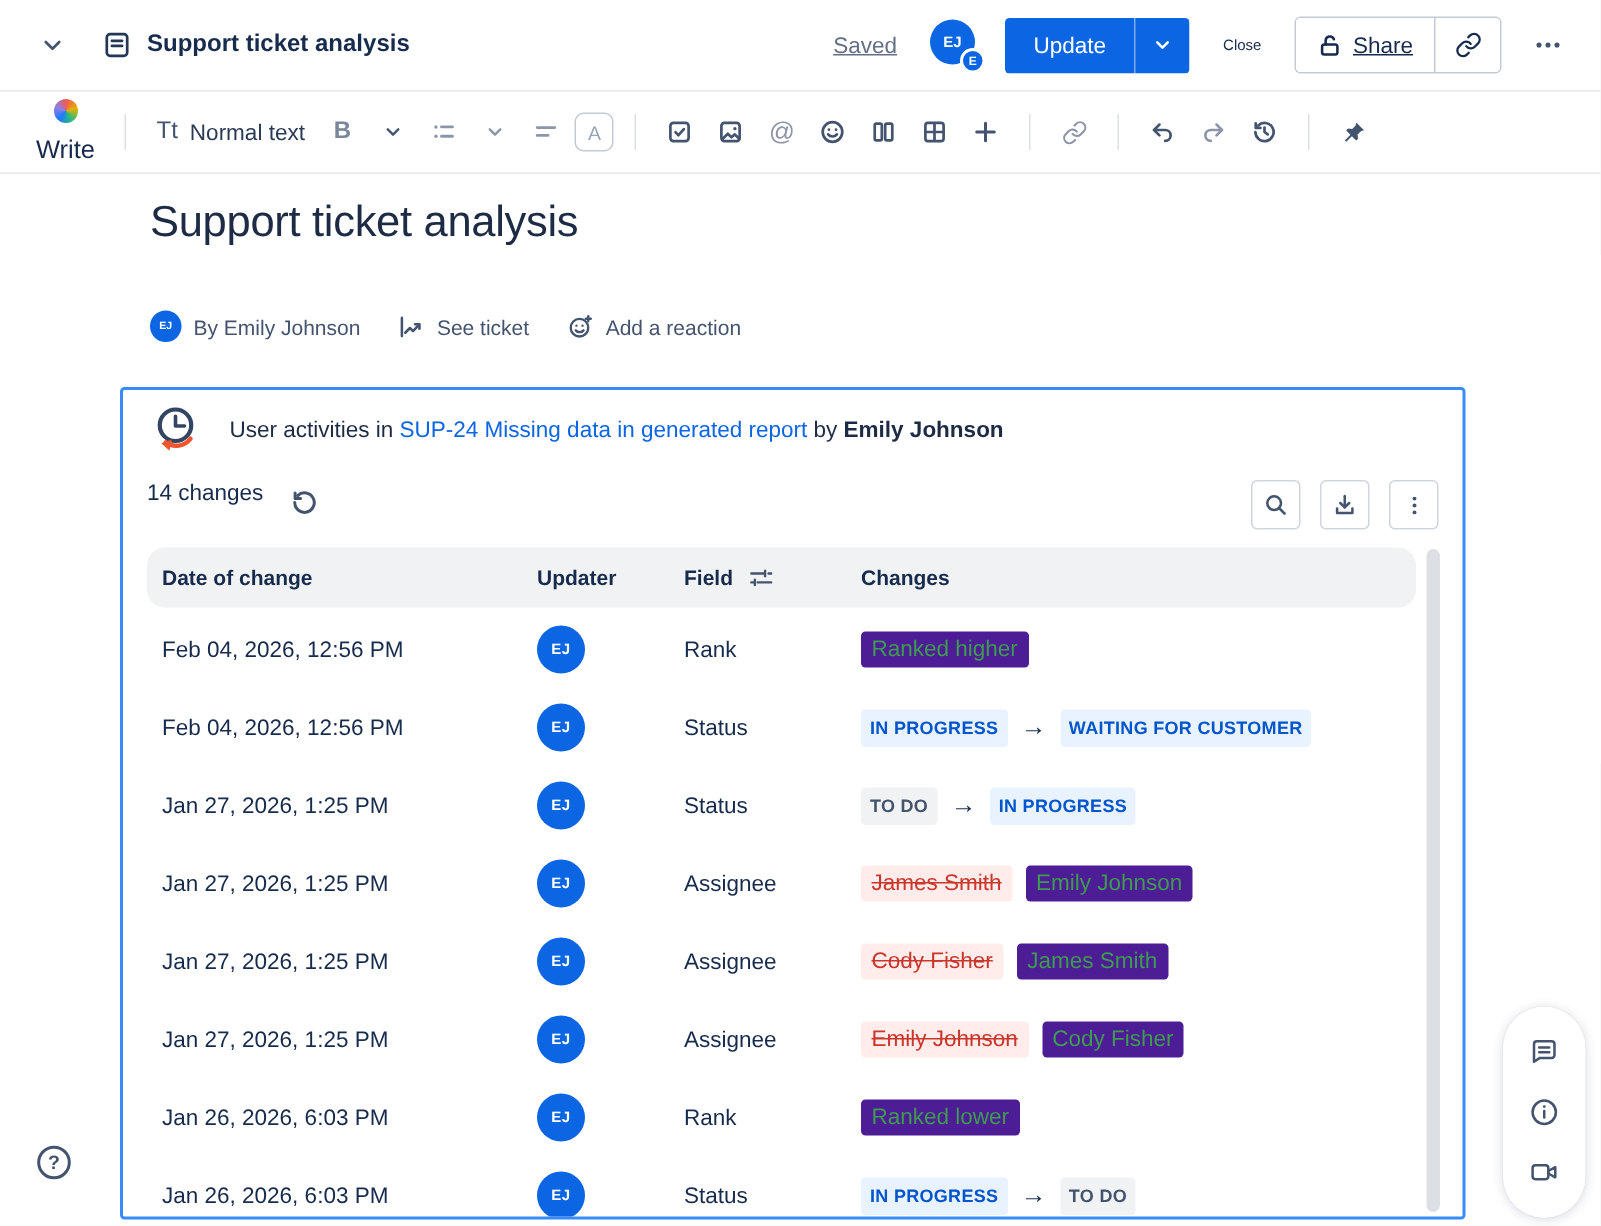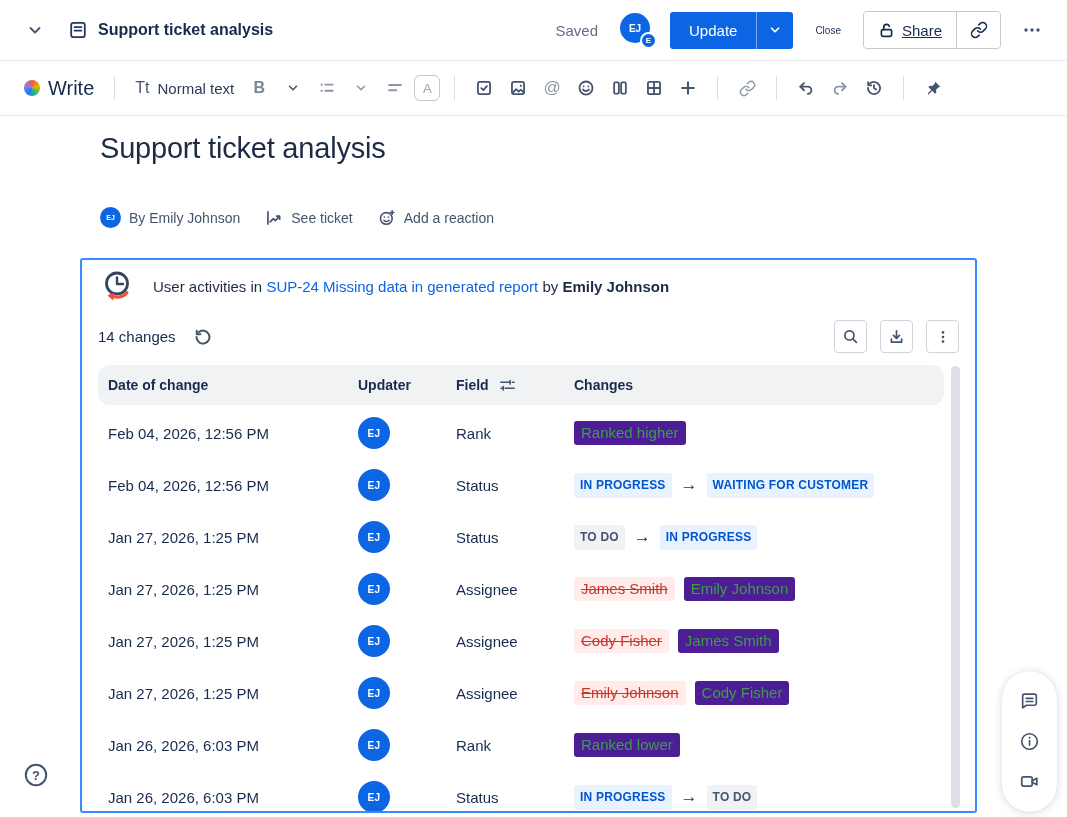--- a/index.html
+++ b/index.html
@@ -7,58 +7,58 @@
   body { font-family:"Liberation Sans", sans-serif; }
   .app { position:relative; width:1067px; height:817px; background:#fff; overflow:hidden; color:#172B4D; }
 
   
   .topbar { height:61px; border-bottom:1px solid #E4E6EA; display:flex; align-items:center; padding:0 20px; }
   .icon-btn { display:flex; align-items:center; justify-content:center; width:30px; height:30px; border-radius:3px; color:#44546F; background:none; border:none; cursor:pointer; flex:0 0 auto; }
   .muted { color:#8C96A8; }
   .doc-title { font-size:16px; font-weight:700; color:#172B4D; margin-left:10px; white-space:nowrap; }
   .topbar .doc-icon { margin-left:18px; color:#243757; }
   .spacer { flex:1; }
-  .saved { font-size:15px; color:#626F86; margin-right:22px; }
+  .saved { font-size:15px; color:#626F86; margin-right:22px;text-decoration:underline; }
   .avatar { border-radius:50%; background:#0C66E4; color:#fff; display:flex; align-items:center; justify-content:center; font-weight:700; }
   .top-avatar-wrap { position:relative; width:34px; height:34px; margin-right:16px; }
   .av30 { width:30px; height:30px; font-size:10px; }
   .av-badge { position:absolute; right:-3px; bottom:-2px; width:17px; height:17px; border-radius:50%; background:#0C66E4; color:#fff; font-size:8px; font-weight:700; display:flex; align-items:center; justify-content:center; border:2px solid #fff; }
   .update-split { display:flex; height:37px; border-radius:3px; overflow:hidden; }
   .update-main { background:#0C66E4; color:#fff; font-size:15px; font-weight:400; border:none; padding:0 19px; cursor:pointer; font-family:inherit; }
   .update-caret { background:#0C66E4; color:#fff; width:37px; border:none; border-left:1px solid rgba(255,255,255,.45); display:flex; align-items:center; justify-content:center; cursor:pointer; }
   .close-btn { background:none; border:none; font-family:inherit; font-size:10px; color:#172B4D; margin:0 22px; cursor:pointer; }
   .share-group { display:flex; align-items:stretch; height:38px; border:1px solid #C4CAD4; border-radius:4px; overflow:hidden;text-decoration:underline; }
   .share-btn { display:flex; align-items:center; gap:7px; padding:0 14px; background:#fff; border:none; font-family:inherit; font-size:15px; color:#172B4D; cursor:pointer; }
   .copylink-btn { width:44px; background:#fff; border:none; border-left:1px solid #C4CAD4; display:flex; align-items:center; justify-content:center; color:#172B4D; cursor:pointer; }
   .more-btn { margin-left:16px; }
 
   
   .toolbar { height:55px; border-bottom:1px solid #E4E6EA; display:flex; align-items:center; padding:0 18px; gap:4px; }
   .tb-divider { width:1px; height:24px; background:#DCDFE4; margin:0 10px; flex:0 0 auto; }
-  .write-btn { display:flex; align-items:center; gap:8px; background:none; border:none; font-family:inherit; font-size:20px; color:#172B4D; cursor:pointer; padding:4px 6px; }
+  .write-btn { display:flex; align-items:center; gap:8px; background:none; border:none; font-family:inherit; font-size:17px; color:#172B4D; cursor:pointer; padding:4px 6px;flex-direction:column; }
   .rovo-dot { width:16px; height:16px; border-radius:50%; background:conic-gradient(from 220deg,#1D7AFC,#8F7EE7,#F15B50,#E2B203,#2ABB7F,#1D7AFC); }
   .style-btn { display:flex; align-items:center; gap:8px; background:none; border:none; font-family:inherit; font-size:15px; color:#2B3A55; cursor:pointer; padding:4px 6px; }
   .tt { font-size:16px; color:#44546F; }
   .bold-b { font-size:16px; font-weight:700; color:#7A8699; }
   .a-box { width:26px; height:26px; border:1.5px solid #C3CAD4; border-radius:6px; display:flex; align-items:center; justify-content:center; font-size:13px; color:#9AA4B4; }
   .at-glyph { font-size:17px; font-weight:500; }
 
   
   .page-title { position:absolute; left:100px; top:132px; font-size:29px; font-weight:500; letter-spacing:-.2px; color:#1D2B45; }
   .byline { position:absolute; left:100px; top:207px; display:flex; align-items:center; gap:25px; font-size:14px; color:#44546F; }
   .by-group { display:flex; align-items:center; gap:8px; cursor:pointer; }
   .av21 { width:21px; height:21px; font-size:7px; }
 
   
   .widget { position:absolute; left:80px; top:258px; width:897px; height:555px; border:2px solid #388BFF; border-radius:3px; background:#fff; overflow:hidden; }
   .w-head { display:flex; align-items:center; padding:8px 16px 0 16px; gap:19px; }
   .w-title { font-size:15px; color:#1D2B45; }
   .w-title .lnk { color:#0C66E4; cursor:pointer; }
   .w-title .author { font-weight:700; }
-  .w-toolbar { display:flex; align-items:center; margin-top:16px; padding:0 16px; height:33px; }
+  .w-toolbar { display:flex; align-items:flex-start; margin-top:16px; padding:0 16px; height:33px; }
   .w-count { font-size:15px; font-weight:500; color:#172B4D; }
   .refresh-btn { margin-left:12px; color:#44546F; }
   .w-actions { margin-left:auto; display:flex; gap:13px; }
   .sq-btn { width:33px; height:33px; border:1px solid #D0D4DB; border-radius:4px; background:#fff; display:flex; align-items:center; justify-content:center; color:#44546F; cursor:pointer; }
 
   .w-table { margin:12px 31px 0 16px; }
   .t-head { display:grid; grid-template-columns:250px 98px 118px 1fr; align-items:center; height:40px; background:#F1F2F4; border-radius:12px; font-size:14px; font-weight:700; color:#172B4D; }
   .t-cell { padding-left:10px; display:flex; align-items:center; }
   .t-head .field-h { gap:10px; }
   .t-body { padding-top:2px; }

